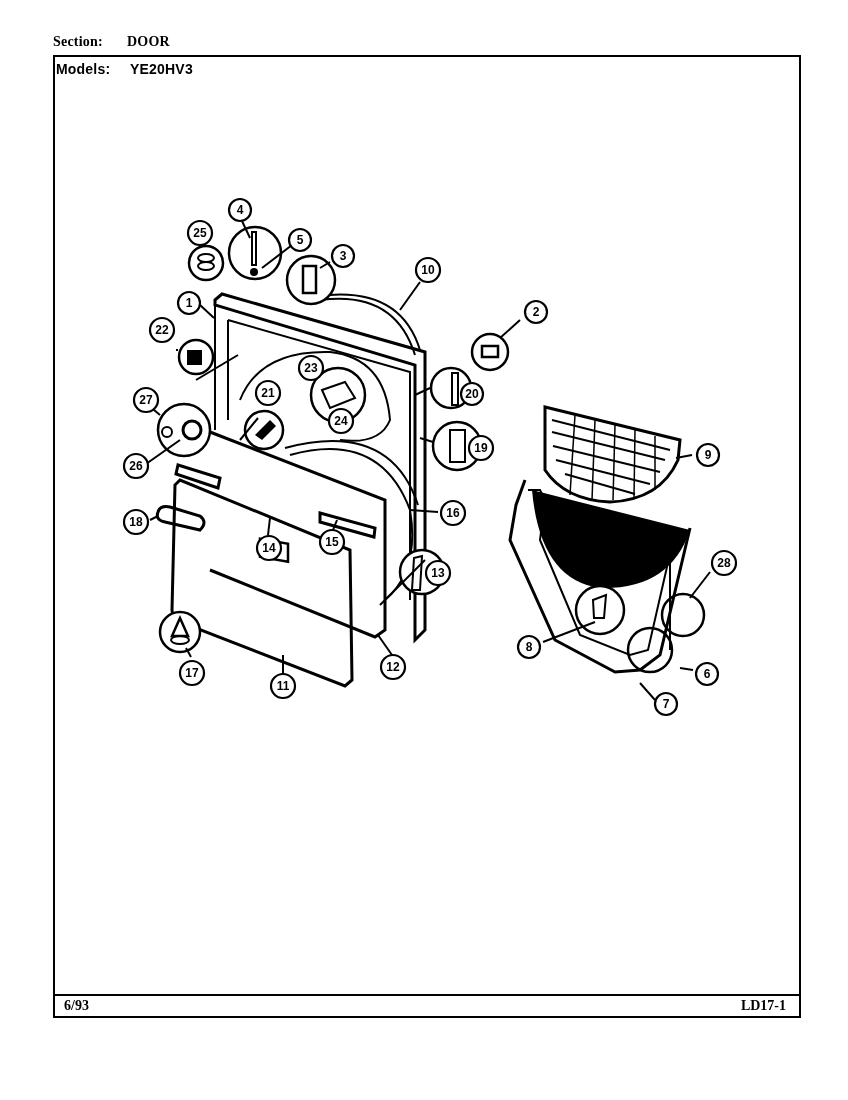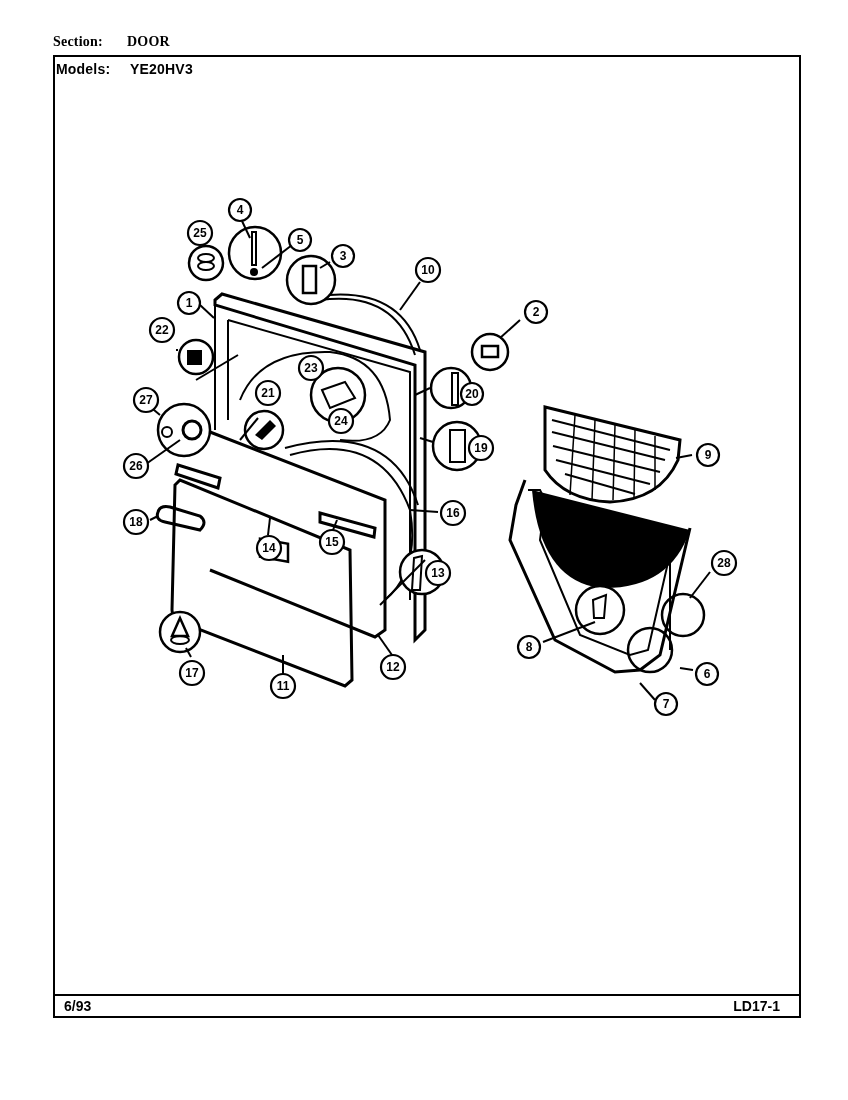--- a/index.html
+++ b/index.html
@@ -21,22 +21,22 @@
 
 <div class="hdr" style="top:34px;font-family:Liberation Serif, serif;">
   <span class="lbl">Section:</span><span>DOOR</span>
 </div>
 <div class="hdr" style="top:61px; left:56px;">
   <span class="lbl">Models:</span><span>YE20HV3</span>
 </div>
 
 <div id="frame"></div>
 <div id="footer-line"></div>
-<div class="foot" style="left:64px;">6/93</div>
-<div class="foot" style="right:68px;">LD17-1</div>
+<div class="foot" style="left:64px;font-family:Liberation Serif, serif;">6/93</div>
+<div class="foot" style="right:62px;font-family:Liberation Serif, serif;">LD17-1</div>
 
 <svg id="diagram" width="848" height="1100" viewBox="0 0 848 1100">
 
   <g>
     <path class="thick" d="M215,300 L222,294 L425,352 L425,630 L415,640 L415,365 L215,305 Z"></path>
     <path class="ln" d="M228,320 L410,372 L410,600"></path>
     <path class="ln" d="M228,320 L228,420"></path>
     <path class="ln" d="M215,305 L215,430"></path>
 
     <path class="ln" d="M320,300 Q395,290 415,355"></path>

